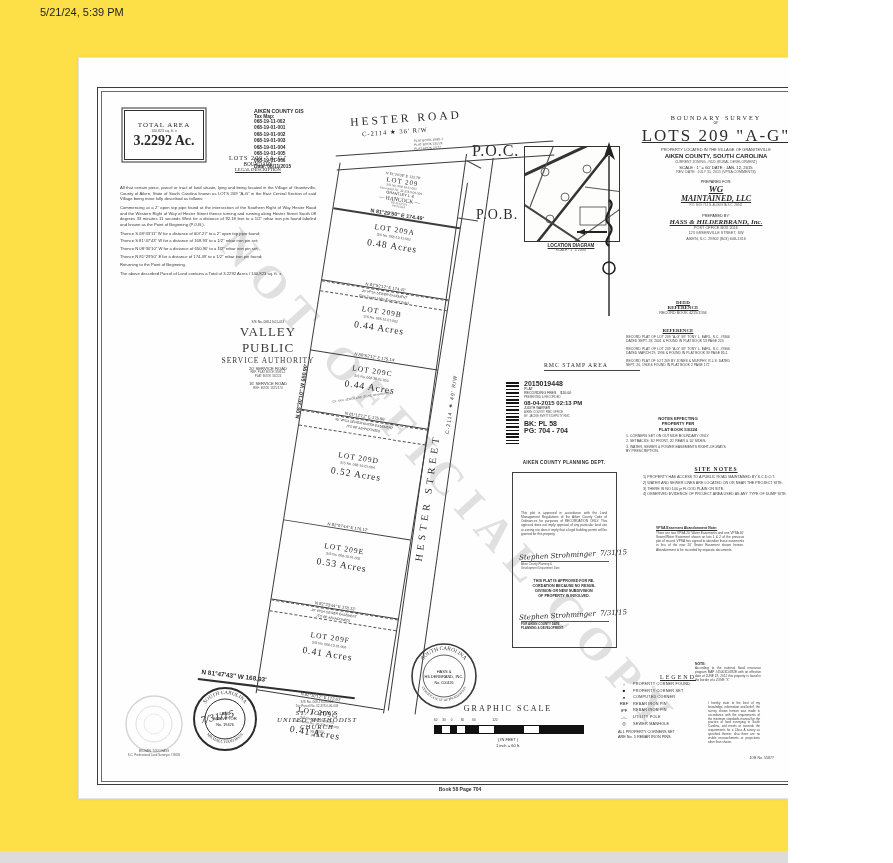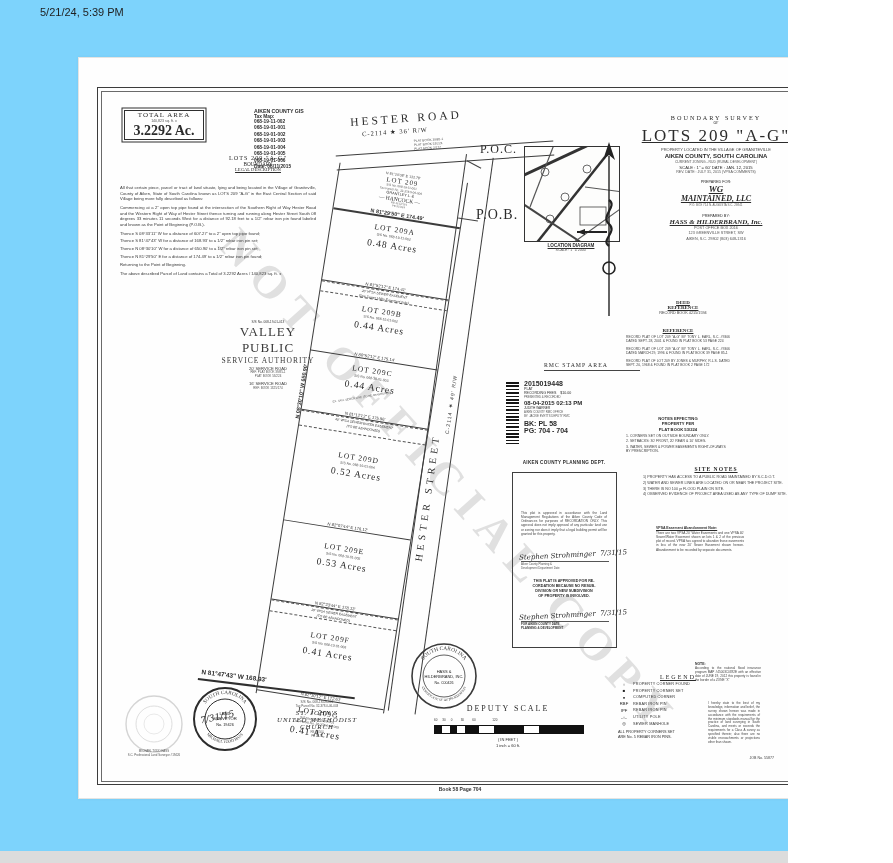--- a/index.html
+++ b/index.html
@@ -1,28 +1,28 @@
 <!DOCTYPE html>
 <html><head>
 <meta charset="utf-8">
 <style>
   html,body{margin:0;padding:0;background:#fff;}
-  #page{position:relative;width:788px;height:863px;background:#7dd3fc;overflow:hidden;
+  #page{position:relative;width:788px;height:863px;background:#fde047;overflow:hidden;
         font-family:"Liberation Sans",sans-serif;color:#2b2b2b;}
   .abs{position:absolute;}
   .c{text-align:center;}
   .serif{font-family:"Liberation Serif",serif;}
   .pre{white-space:pre-line;}
   #scan{position:absolute;left:78px;top:57px;width:752px;height:740px;background:#fefefe;
         border:1px solid #e4e4e2;box-shadow:0 0 3px rgba(0,0,0,.05);}
   #plat{position:absolute;left:97px;top:87px;width:718px;height:696px;border:1.6px solid #3c3c3c;background:transparent;}
   #plat::after{content:"";position:absolute;inset:2.5px;border:1px solid #6a6a6a;pointer-events:none;}
   .hdrtxt{font-size:11px;color:#1f1f1f;}
   
-  .tabox{border:1px solid #2e2e2e;box-shadow:0 0 0 1.5px #fff,0 0 0 2.5px #2e2e2e;padding:0 2px;}
+  .tabox{border:1px solid #2e2e2e;box-shadow:0 0 0 1.5px #fff,0 0 0 2.5px #2e2e2e;padding:10px 2px;}
   
   #strip{left:240px;top:95px;width:128px;height:537px;transform:rotate(9deg);transform-origin:top right;
          border-left:1.3px solid #3c3c3c;border-right:1.3px solid #3c3c3c;z-index:12;}
   .cell{position:relative;width:100%;box-sizing:border-box;border-bottom:1.2px solid #3c3c3c;text-align:center;overflow:visible;}
   .cell .lname{font-family:"Liberation Serif",serif;font-size:7.5px;letter-spacing:1px;margin-top:6px;color:#222;}
   .cell .lss{font-size:3.4px;color:#444;margin-top:1px;}
   .cell .ltax{font-size:3.2px;color:#444;}
   .cell .lac{font-family:"Liberation Serif",serif;font-size:9.5px;letter-spacing:1px;margin-top:2px;color:#1d1d1d;}
   .cell .lline{position:absolute;bottom:0.5px;left:0;width:100%;font-size:4.2px;color:#333;}
   .ease{border-top:1px dashed #555;border-bottom:1px dashed #555;font-style:italic;color:#3a3a3a;}
@@ -96,21 +96,21 @@
       <div>The above described Parcel of Land contains a Total of 3.2292 Acres / 140,823 sq. ft. ±</div>
     </div>
 
     <div class="abs serif" style="left:252px;top:24px;font-size:11.5px;letter-spacing:3px;transform:rotate(-4deg);">HESTER  ROAD</div>
     <div class="abs serif" style="left:264px;top:40px;font-size:6.5px;letter-spacing:1px;transform:rotate(-4deg);">C-2114  ★  36'  R/W</div>
     <div class="abs pre" style="left:316px;top:50px;font-size:3.2px;line-height:1.3;transform:rotate(-4deg);color:#555;">PLAT BOOK 39/85-1
 PLAT BOOK 53/224
 PLAT BOOK 2/172</div>
     <div class="abs" id="roadband"></div>
 
-    <div class="abs serif" style="left:382px;top:54px;font-size:12px;letter-spacing:1px;">P.O.C.</div>
+    <div class="abs serif" style="left:374px;top:54px;font-size:16px;letter-spacing:1px;">P.O.C.</div>
     <div class="abs" style="left:368px;top:76px;width:16px;border-top:1px solid #444;transform:rotate(28deg);"></div>
     <div class="abs serif" style="left:378px;top:119px;font-size:14px;letter-spacing:1px;">P.O.B.</div>
     <div class="abs" style="left:360px;top:131px;width:20px;border-top:1px solid #444;transform:rotate(8deg);"></div>
 
     <div class="abs" id="strip">
 
       <div class="cell" style="height:46px;border-bottom-width:2px;">
         <div style="font-size:3.6px;margin-top:1px;color:#444;">N 81°20'08" E    132.78'</div>
         <div class="serif" style="font-size:6.8px;letter-spacing:1px;">LOT  209</div>
         <div style="font-size:3px;color:#555;">S/S No. 068-19-11-001</div>
@@ -360,21 +360,21 @@
 
     <div class="abs" style="left:597px;top:574px;width:66px;">
       <div style="font-size:3.4px;font-weight:bold;">NOTE:</div>
       <div class="j" style="font-size:3.1px;line-height:1.3;color:#444;">According to the national flood insurance program MAP #45003C0392E with an effective date of JUNE 19, 2012 this property is found in the border of a ZONE "X"</div>
     </div>
 
     <div class="abs j" style="left:610px;top:614px;width:52px;font-size:3px;line-height:1.3;color:#444;">I hereby state to the best of my knowledge, information and belief, the survey shown hereon was made in accordance with the requirements of the minimum standards manual for the practice of land surveying in South Carolina, and meets or exceeds the requirements for a Class A survey as specified therein; also there are no visible encroachments or projections other than shown.</div>
 
     <div class="abs" style="left:600px;top:668px;width:76px;text-align:right;font-size:3.6px;color:#444;">JOB No. 55877</div>
 
-    <div class="abs c serif" style="left:330px;top:616px;width:160px;font-size:8px;letter-spacing:2px;">DEPUTY  SCALE</div>
+    <div class="abs c serif" style="left:330px;top:616px;width:160px;font-size:8px;letter-spacing:2px;">GRAPHIC  SCALE</div>
     <div class="abs" style="left:336px;top:630px;width:148px;font-size:3px;color:#333;white-space:pre;">60      30      0          30          60                    120</div>
     <div class="abs scalebar" style="left:336px;top:637px;width:148px;"></div>
     <div class="abs c" style="left:336px;top:649px;width:148px;font-size:4px;">( IN FEET )</div>
     <div class="abs c" style="left:336px;top:655px;width:148px;font-size:4px;">1 inch  =  60   ft.</div>
 
     <div class="abs" style="left:312px;top:554px;">
       <svg width="68" height="68" viewBox="0 0 68 68">
         <circle cx="34" cy="34" r="32" fill="none" stroke="#3a3a3a" stroke-width="1.6"></circle>
         <circle cx="34" cy="34" r="21" fill="none" stroke="#3a3a3a" stroke-width=".8"></circle>
         <defs>

